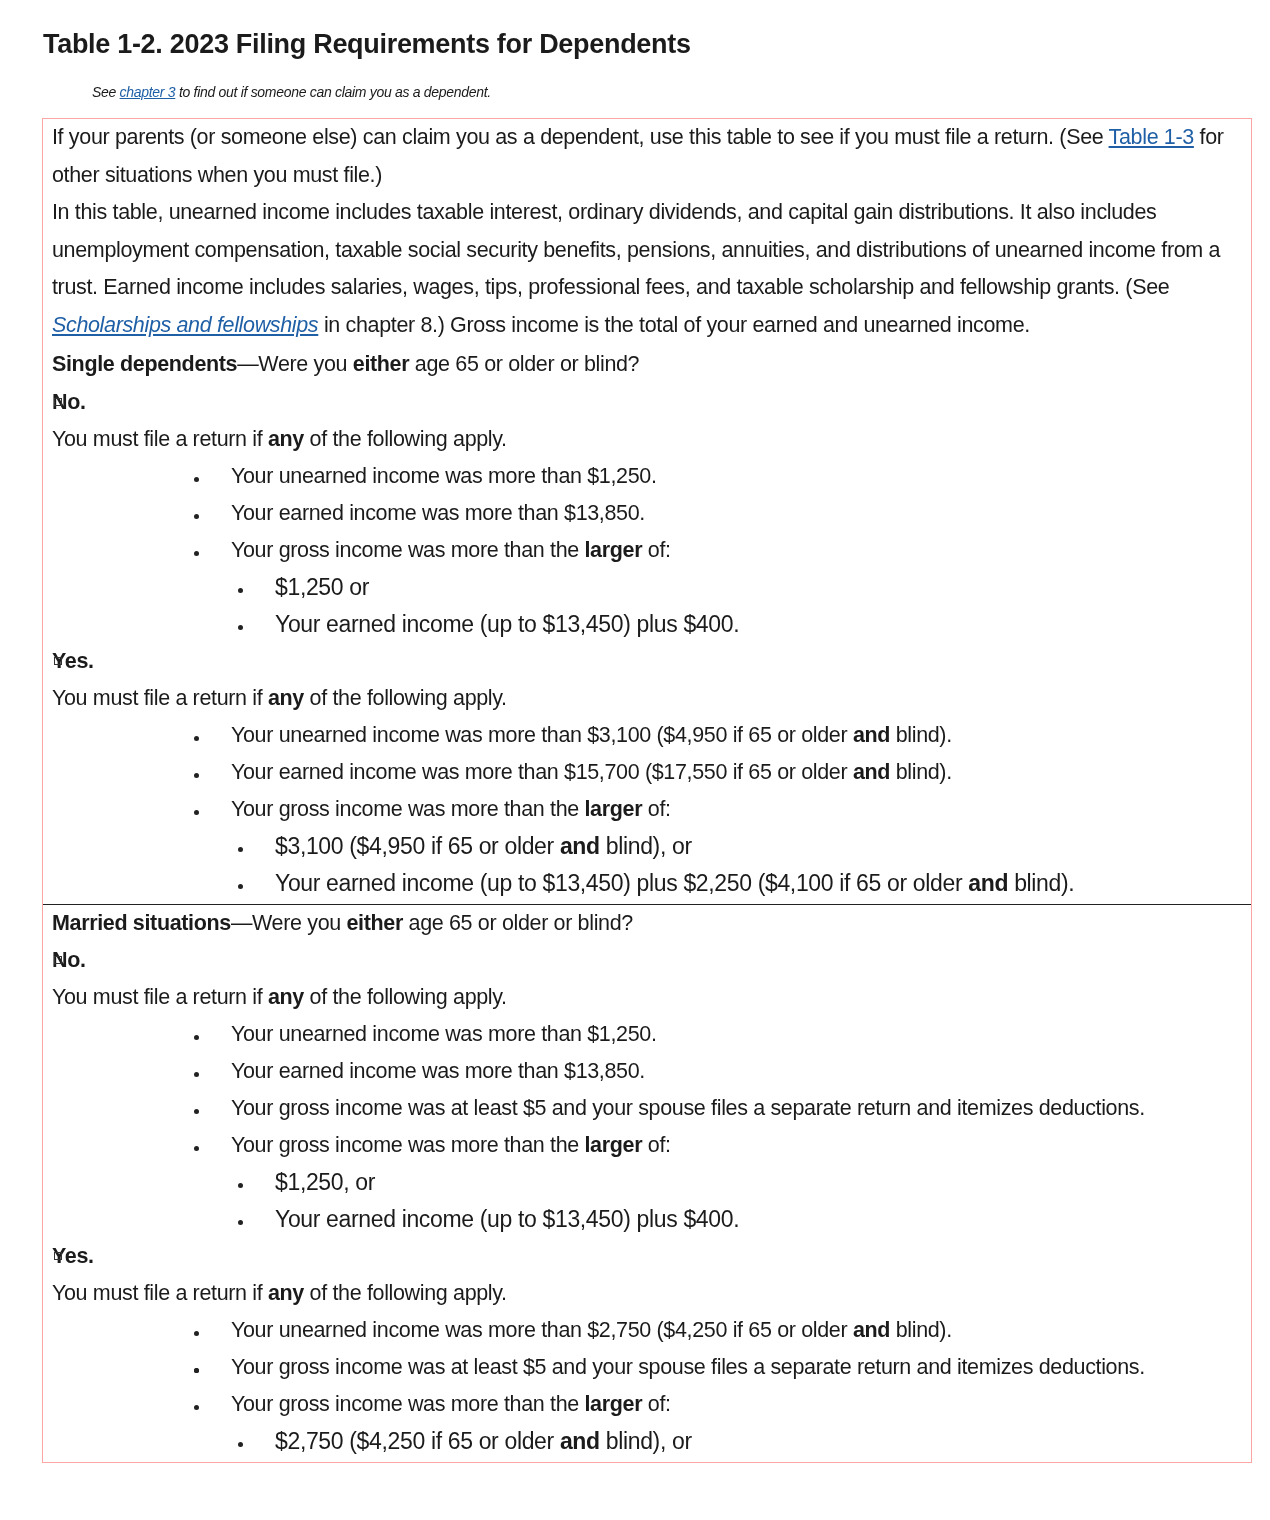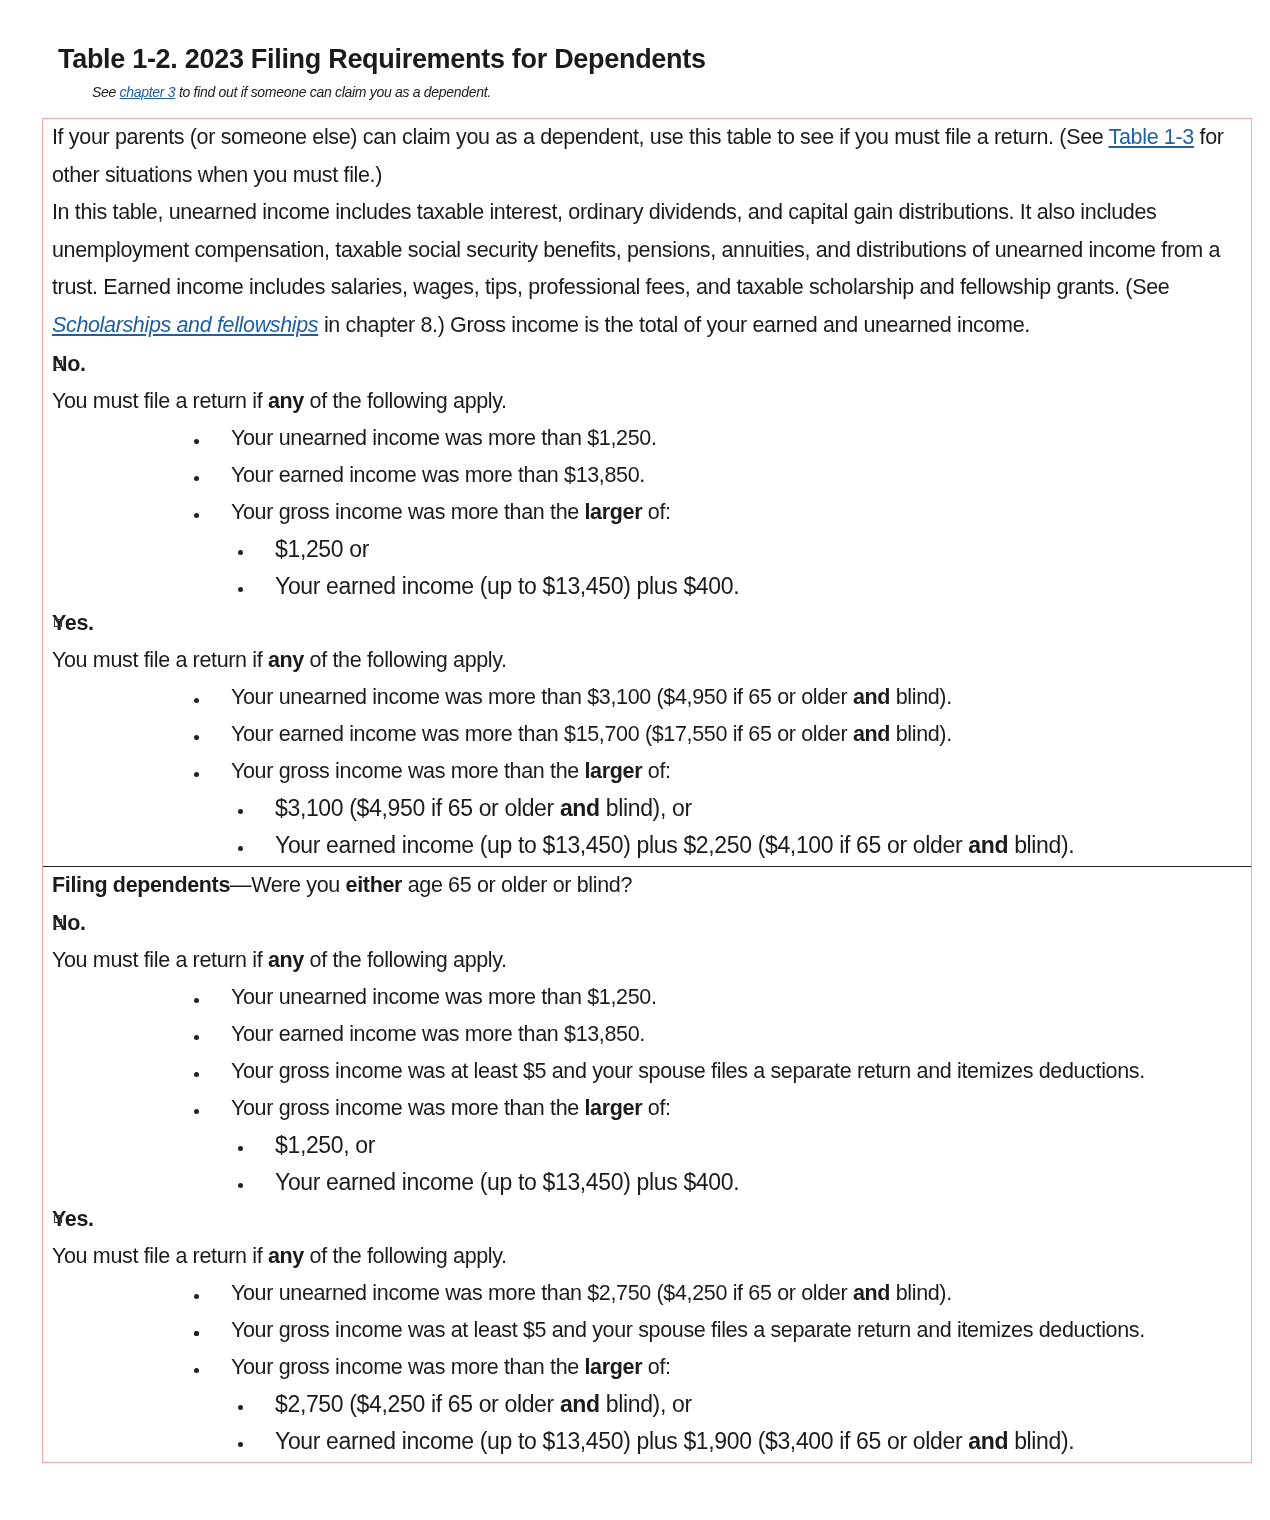--- a/index.html
+++ b/index.html
@@ -1,17 +1,17 @@
 <!DOCTYPE html>
 <html><head>
 <meta charset="utf-8">
 <style>
   html, body { margin:0; padding:0; background:#ffffff; }
   body { width:1270px; height:1520px; font-family:"Liberation Sans", sans-serif; color:#1b1b1b; position:relative; overflow:hidden; }
-  .title { position:absolute; left:42px; top:28px; font-size:27px; font-weight:bold; letter-spacing:-0.3px; margin:16px; }
+  .title { position:absolute; left:42px; top:28px; font-size:27px; font-weight:bold; letter-spacing:-0.3px; margin:1px; }
   .subtitle { position:absolute; left:92px; top:84px; font-size:14px; font-style:italic; letter-spacing:-0.3px; }
   a { color:#1f5fa6; text-decoration:underline; }
   .table { position:absolute; left:42px; top:118px; width:1210px; border:1px solid #fca5a5; box-sizing:border-box; }
   .sec { border-top:1px solid #222; padding:0 8px 2px 9px; }
   .sec:first-child { border-top:none; }
   .p { font-size:21.5px; line-height:37.5px; letter-spacing:-0.35px; white-space:normal; }
   .row { display:flex; font-size:21.5px; line-height:37px; letter-spacing:-0.35px;flex-direction:column; }
   .chk { width:48px; position:relative; }
   .chk span { position:absolute; left:2px; top:14px; width:8px; height:8px; border:1px solid #333; box-sizing:border-box; }
   .ans { width:100px; font-weight:bold; }
@@ -28,20 +28,21 @@
 <h1 class="title">Table 1-2. 2023 Filing Requirements for Dependents</h1>
 <div class="subtitle">See <a href="#">chapter 3</a> to find out if someone can claim you as a dependent.</div>
 
 <div class="table">
   <div class="sec">
     <div class="p">If your parents (or someone else) can claim you as a dependent, use this table to see if you must file a return. (See <a href="#">Table 1-3</a> for other situations when you must file.)</div>
     <div class="p">In this table, unearned income includes taxable interest, ordinary dividends, and capital gain distributions. It also includes unemployment compensation, taxable social security benefits, pensions, annuities, and distributions of unearned income from a trust. Earned income includes salaries, wages, tips, professional fees, and taxable scholarship and fellowship grants. (See <a href="#" style="font-style: italic;">Scholarships and fellowships</a> in chapter 8.) Gross income is the total of your earned and unearned income.</div>
   </div>
   <div id="sections-host">
       <div class="sec">
+        <div class="p"><b>Single dependents</b>—Were you <b>either</b> age 65 or older or blind?</div>
         <div class="row">
           <div class="chk">
             <span></span>
           </div>
           <div class="ans">No.</div>
           <div class="txt">You must file a return if <b>any</b> of the following apply.</div>
         </div>
         <div class="b1">
           <span class="dot"></span>
           <div class="txt">Your unearned income was more than $1,250.</div>
@@ -84,21 +85,21 @@
         <div class="b2">
           <span class="dot"></span>
           <div class="txt">$3,100 ($4,950 if 65 or older <b>and</b> blind), or</div>
         </div>
         <div class="b2">
           <span class="dot"></span>
           <div class="txt">Your earned income (up to $13,450) plus $2,250 ($4,100 if 65 or older <b>and</b> blind).</div>
         </div>
       </div>
       <div class="sec">
-        <div class="p"><b>Filing dependents</b>—Were you <b>either</b> age 65 or older or blind?</div>
+        <div class="p"><b>Married situations</b>—Were you <b>either</b> age 65 or older or blind?</div>
         <div class="row">
           <div class="chk">
             <span></span>
           </div>
           <div class="ans">No.</div>
           <div class="txt">You must file a return if <b>any</b> of the following apply.</div>
         </div>
         <div class="b1">
           <span class="dot"></span>
           <div class="txt">Your unearned income was more than $1,250.</div>
@@ -142,19 +143,15 @@
           <div class="txt">Your gross income was at least $5 and your spouse files a separate return and itemizes deductions.</div>
         </div>
         <div class="b1">
           <span class="dot"></span>
           <div class="txt">Your gross income was more than the <b>larger</b> of:</div>
         </div>
         <div class="b2">
           <span class="dot"></span>
           <div class="txt">$2,750 ($4,250 if 65 or older <b>and</b> blind), or</div>
         </div>
-        <div class="b2">
-          <span class="dot"></span>
-          <div class="txt">Your earned income (up to $13,450) plus $1,900 ($3,400 if 65 or older <b>and</b> blind).</div>
-        </div>
       </div>
     </div>
 </div>
 
 </body></html>

